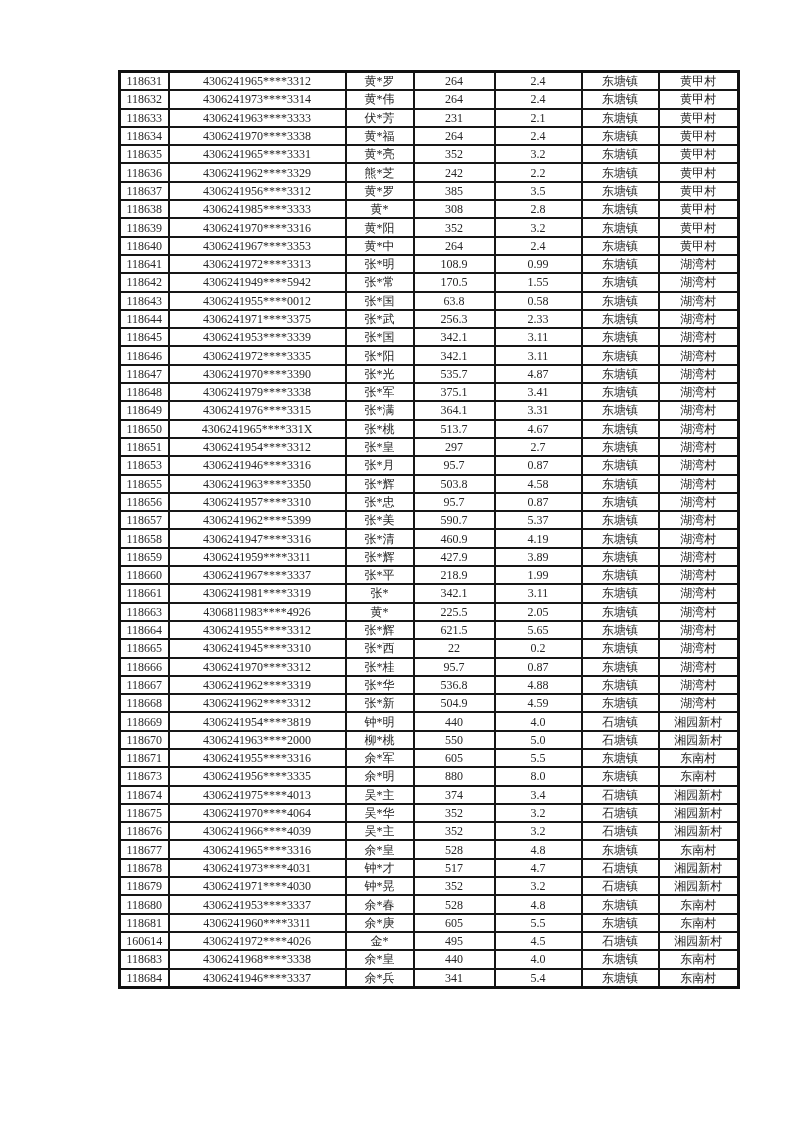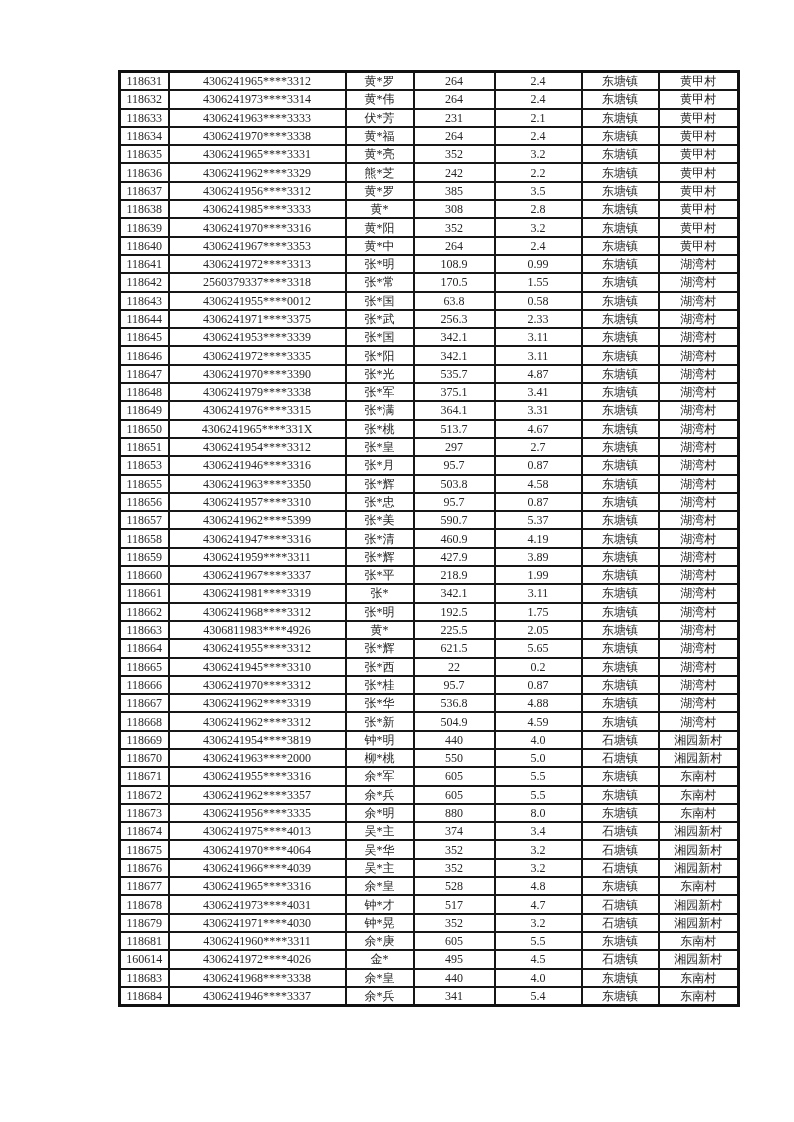--- a/index.html
+++ b/index.html
@@ -158,21 +158,21 @@
             <td>118641</td>
             <td>4306241972****3313</td>
             <td>张*明</td>
             <td>108.9</td>
             <td>0.99</td>
             <td>东塘镇</td>
             <td>湖湾村</td>
           </tr>
           <tr>
             <td>118642</td>
-            <td>2560379337****3318</td>
+            <td>4306241949****5942</td>
             <td>张*常</td>
             <td>170.5</td>
             <td>1.55</td>
             <td>东塘镇</td>
             <td>湖湾村</td>
           </tr>
           <tr>
             <td>118643</td>
             <td>4306241955****0012</td>
             <td>张*国</td>
@@ -319,29 +319,20 @@
           <tr>
             <td>118661</td>
             <td>4306241981****3319</td>
             <td>张*</td>
             <td>342.1</td>
             <td>3.11</td>
             <td>东塘镇</td>
             <td>湖湾村</td>
           </tr>
           <tr>
-            <td>118662</td>
-            <td>4306241968****3312</td>
-            <td>张*明</td>
-            <td>192.5</td>
-            <td>1.75</td>
-            <td>东塘镇</td>
-            <td>湖湾村</td>
-          </tr>
-          <tr>
             <td>118663</td>
             <td>4306811983****4926</td>
             <td>黄*</td>
             <td>225.5</td>
             <td>2.05</td>
             <td>东塘镇</td>
             <td>湖湾村</td>
           </tr>
           <tr>
             <td>118664</td>
@@ -409,29 +400,20 @@
           <tr>
             <td>118671</td>
             <td>4306241955****3316</td>
             <td>余*军</td>
             <td>605</td>
             <td>5.5</td>
             <td>东塘镇</td>
             <td>东南村</td>
           </tr>
           <tr>
-            <td>118672</td>
-            <td>4306241962****3357</td>
-            <td>余*兵</td>
-            <td>605</td>
-            <td>5.5</td>
-            <td>东塘镇</td>
-            <td>东南村</td>
-          </tr>
-          <tr>
             <td>118673</td>
             <td>4306241956****3335</td>
             <td>余*明</td>
             <td>880</td>
             <td>8.0</td>
             <td>东塘镇</td>
             <td>东南村</td>
           </tr>
           <tr>
             <td>118674</td>
@@ -479,20 +461,29 @@
             <td>湘园新村</td>
           </tr>
           <tr>
             <td>118679</td>
             <td>4306241971****4030</td>
             <td>钟*晃</td>
             <td>352</td>
             <td>3.2</td>
             <td>石塘镇</td>
             <td>湘园新村</td>
+          </tr>
+          <tr>
+            <td>118680</td>
+            <td>4306241953****3337</td>
+            <td>余*春</td>
+            <td>528</td>
+            <td>4.8</td>
+            <td>东塘镇</td>
+            <td>东南村</td>
           </tr>
           <tr>
             <td>118681</td>
             <td>4306241960****3311</td>
             <td>余*庚</td>
             <td>605</td>
             <td>5.5</td>
             <td>东塘镇</td>
             <td>东南村</td>
           </tr>

